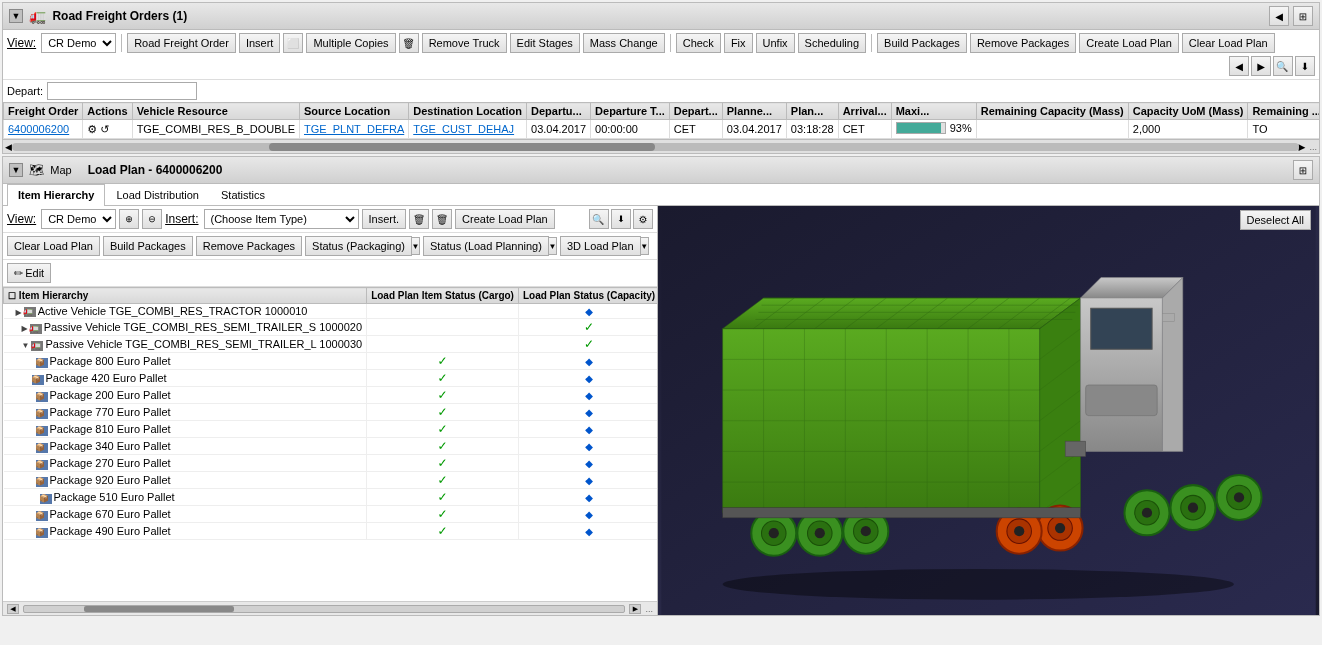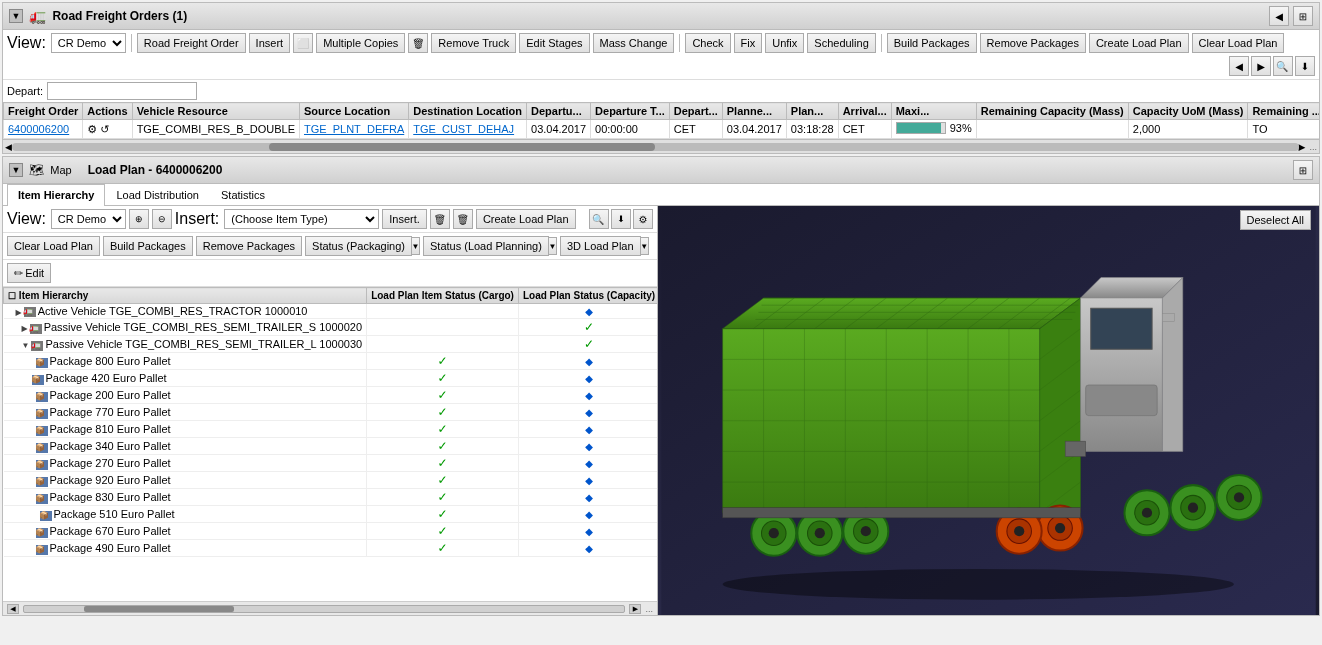--- a/index.html
+++ b/index.html
@@ -5,21 +5,21 @@
     * { box-sizing: border-box; margin: 0; padding: 0; font-family: Arial, sans-serif; font-size: 11px; }
     body { background: #f0f0f0; overflow: hidden; width: 1322px; height: 645px; }
 
     
     .top-panel { background: #fff; border: 1px solid #bbb; margin: 4px; }
     .panel-header { background: linear-gradient(to bottom, #e8e8e8, #d0d0d0); padding: 3px 6px; display: flex; align-items: center; gap: 6px; border-bottom: 1px solid #bbb; }
     .panel-header .title { font-weight: bold; font-size: 12px; }
     .collapse-btn { width: 14px; height: 14px; background: #c0c0c0; border: 1px solid #888; cursor: pointer; display: flex; align-items: center; justify-content: center; font-size: 9px; }
 
     .toolbar { padding: 3px 4px; display: flex; align-items: center; gap: 3px; border-bottom: 1px solid #ddd; flex-wrap: wrap; }
-    .toolbar-label { font-size: 16px; margin-right: 2px; }
+    .toolbar-label { font-size: 12px; margin-right: 2px; text-decoration: underline; }
     .toolbar-select { height: 20px; font-size: 11px; border: 1px solid #aaa; padding: 0 2px; background: #fff; }
     .toolbar-btn { height: 20px; font-size: 11px; border: 1px solid #aaa; background: linear-gradient(to bottom, #f5f5f5, #e0e0e0); padding: 0 6px; cursor: pointer; white-space: nowrap; }
     .separator { width: 1px; height: 18px; background: #bbb; margin: 0 2px; }
     .icon-btn { width: 20px; height: 20px; border: 1px solid #aaa; background: linear-gradient(to bottom, #f5f5f5, #e0e0e0); cursor: pointer; display: flex; align-items: center; justify-content: center; font-size: 10px; }
 
     
     .data-table { width: 100%; border-collapse: collapse; }
     .data-table th { background: linear-gradient(to bottom, #e8e8e8, #d8d8d8); border: 1px solid #bbb; padding: 2px 4px; text-align: left; font-weight: bold; font-size: 11px; white-space: nowrap; }
     .data-table td { border: 1px solid #ddd; padding: 2px 4px; font-size: 11px; white-space: nowrap; }
     .link-text { color: #0066cc; text-decoration: underline; cursor: pointer; }
@@ -336,28 +336,20 @@
     </tr>
               <tr>
       <td style="padding-left:32px;">
         <span style="display:inline-block;width:12px;height:10px;background:#5577aa;vertical-align:middle;margin-right:2px;font-size:8px;">📦</span><span>Package 920 Euro Pallet</span>
       </td>
       <td style="text-align:center;"><span class="check-green">✓</span></td>
       <td style="text-align:center;"><span class="diamond-blue">◆</span></td>
 
     </tr>
               <tr>
-      <td style="padding-left:32px;">
-        <span style="display:inline-block;width:12px;height:10px;background:#5577aa;vertical-align:middle;margin-right:2px;font-size:8px;">📦</span><span>Package 830 Euro Pallet</span>
-      </td>
-      <td style="text-align:center;"><span class="check-green">✓</span></td>
-      <td style="text-align:center;"><span class="diamond-blue">◆</span></td>
-
-    </tr>
-              <tr>
       <td style="padding-left:36px;">
         <span style="display:inline-block;width:12px;height:10px;background:#5577aa;vertical-align:middle;margin-right:2px;font-size:8px;">📦</span><span>Package 510 Euro Pallet</span>
       </td>
       <td style="text-align:center;"><span class="check-green">✓</span></td>
       <td style="text-align:center;"><span class="diamond-blue">◆</span></td>
 
     </tr>
               <tr>
       <td style="padding-left:32px;">
         <span style="display:inline-block;width:12px;height:10px;background:#5577aa;vertical-align:middle;margin-right:2px;font-size:8px;">📦</span><span>Package 670 Euro Pallet</span>

